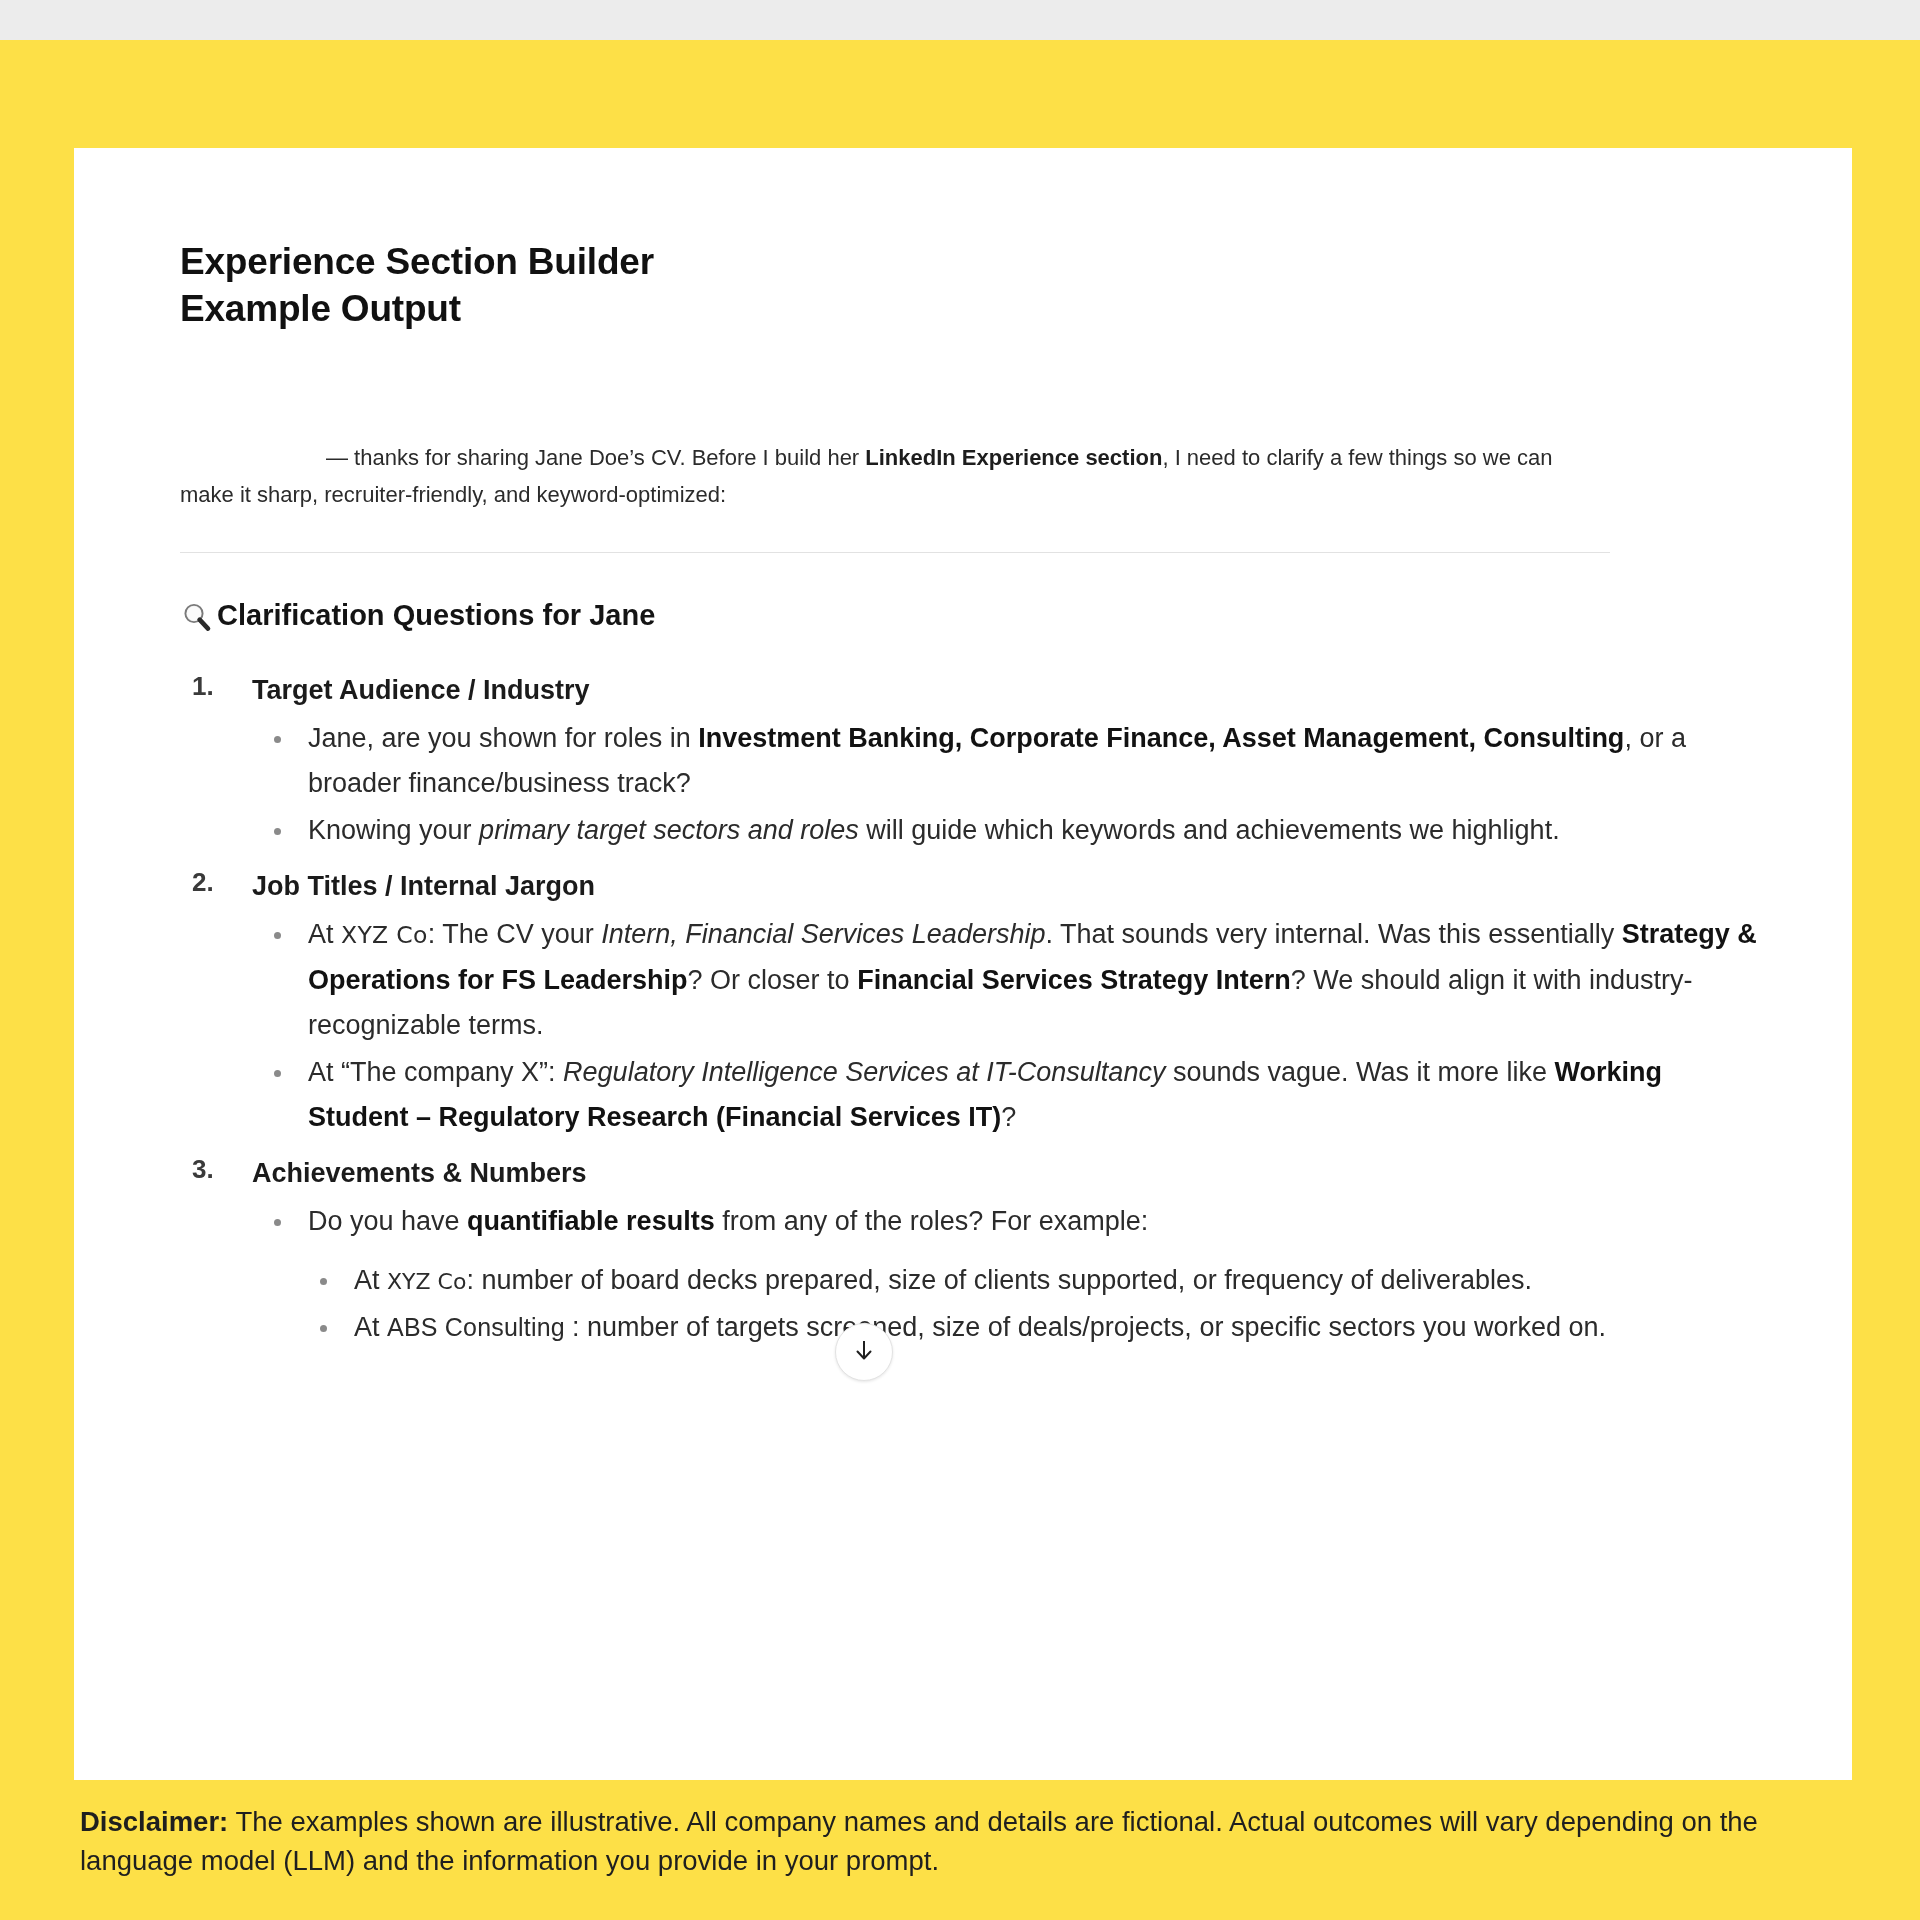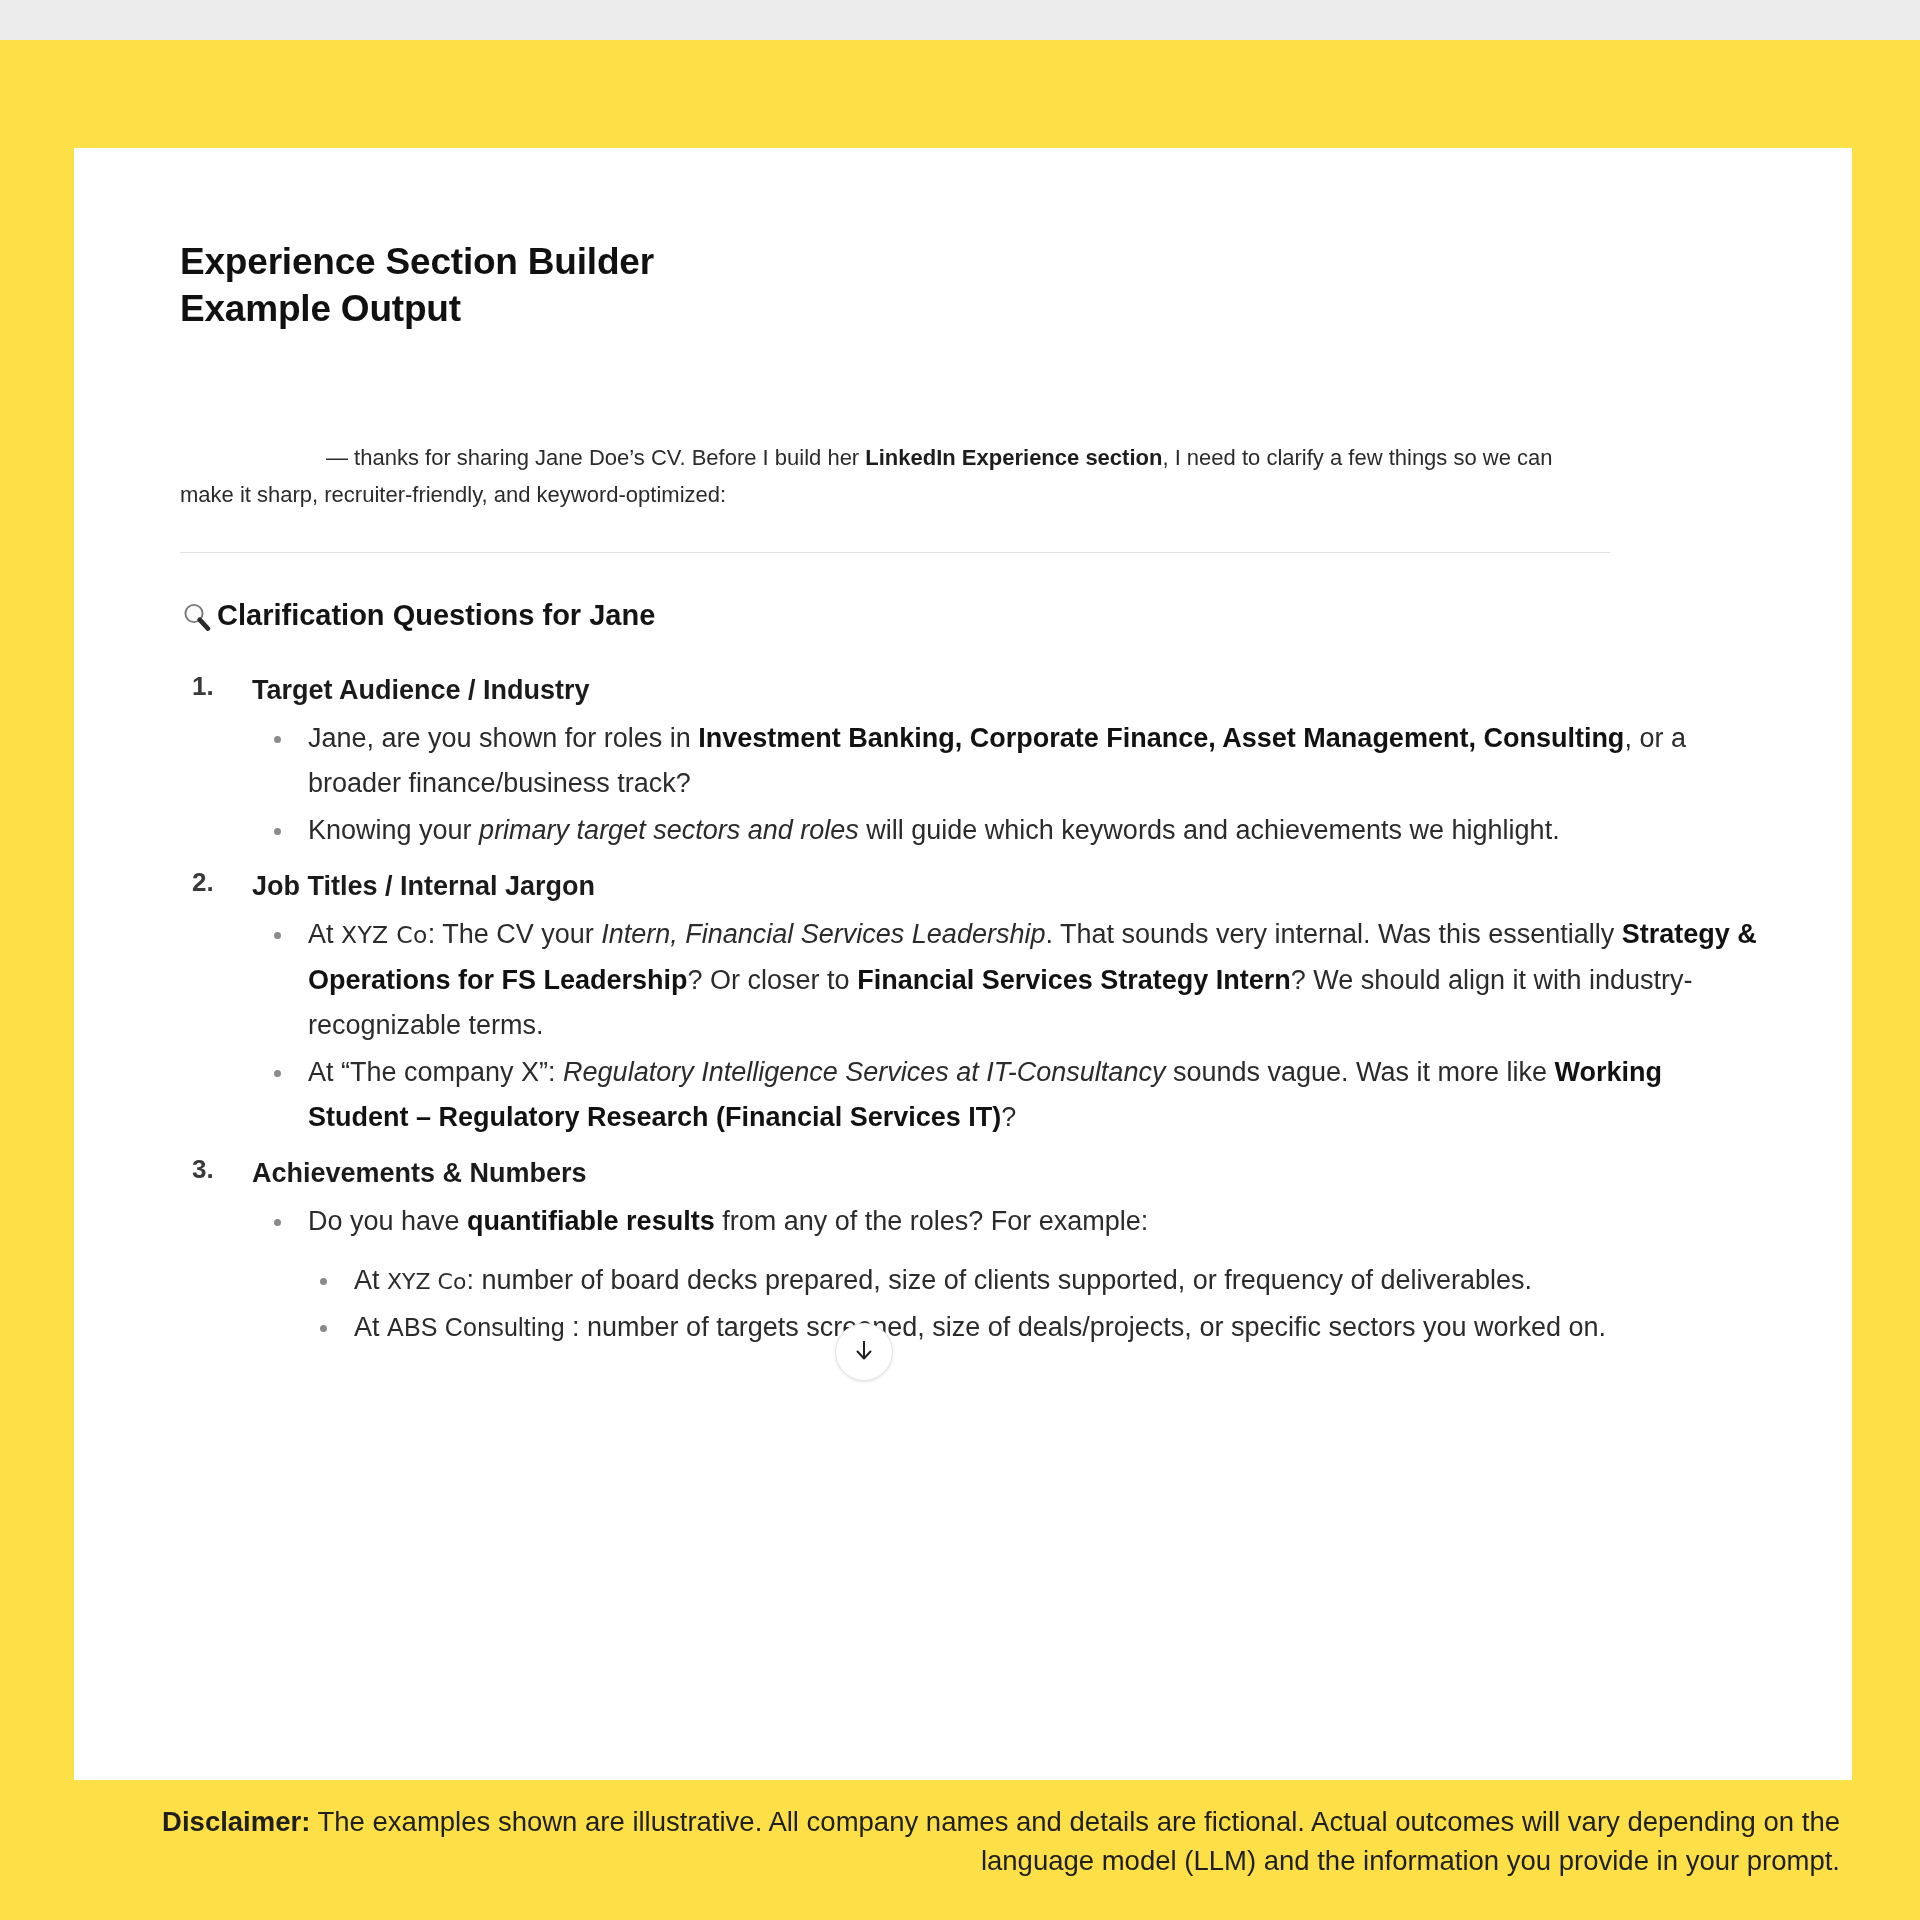--- a/index.html
+++ b/index.html
@@ -168,21 +168,21 @@
     justify-content: center;
     z-index: 5;
   }
 
   
   .disclaimer {
     position: absolute;
     left: 0;
     top: 1762px;
     width: 1920px;
-    text-align: right;
+    text-align: left;
     font-size: 27.5px;
     line-height: 1.42;
     color: #1f1f1f;
     padding: 0 80px;
   }
   .disclaimer b { font-weight: bold; }
 </style>
 </head>
 <body>
 

